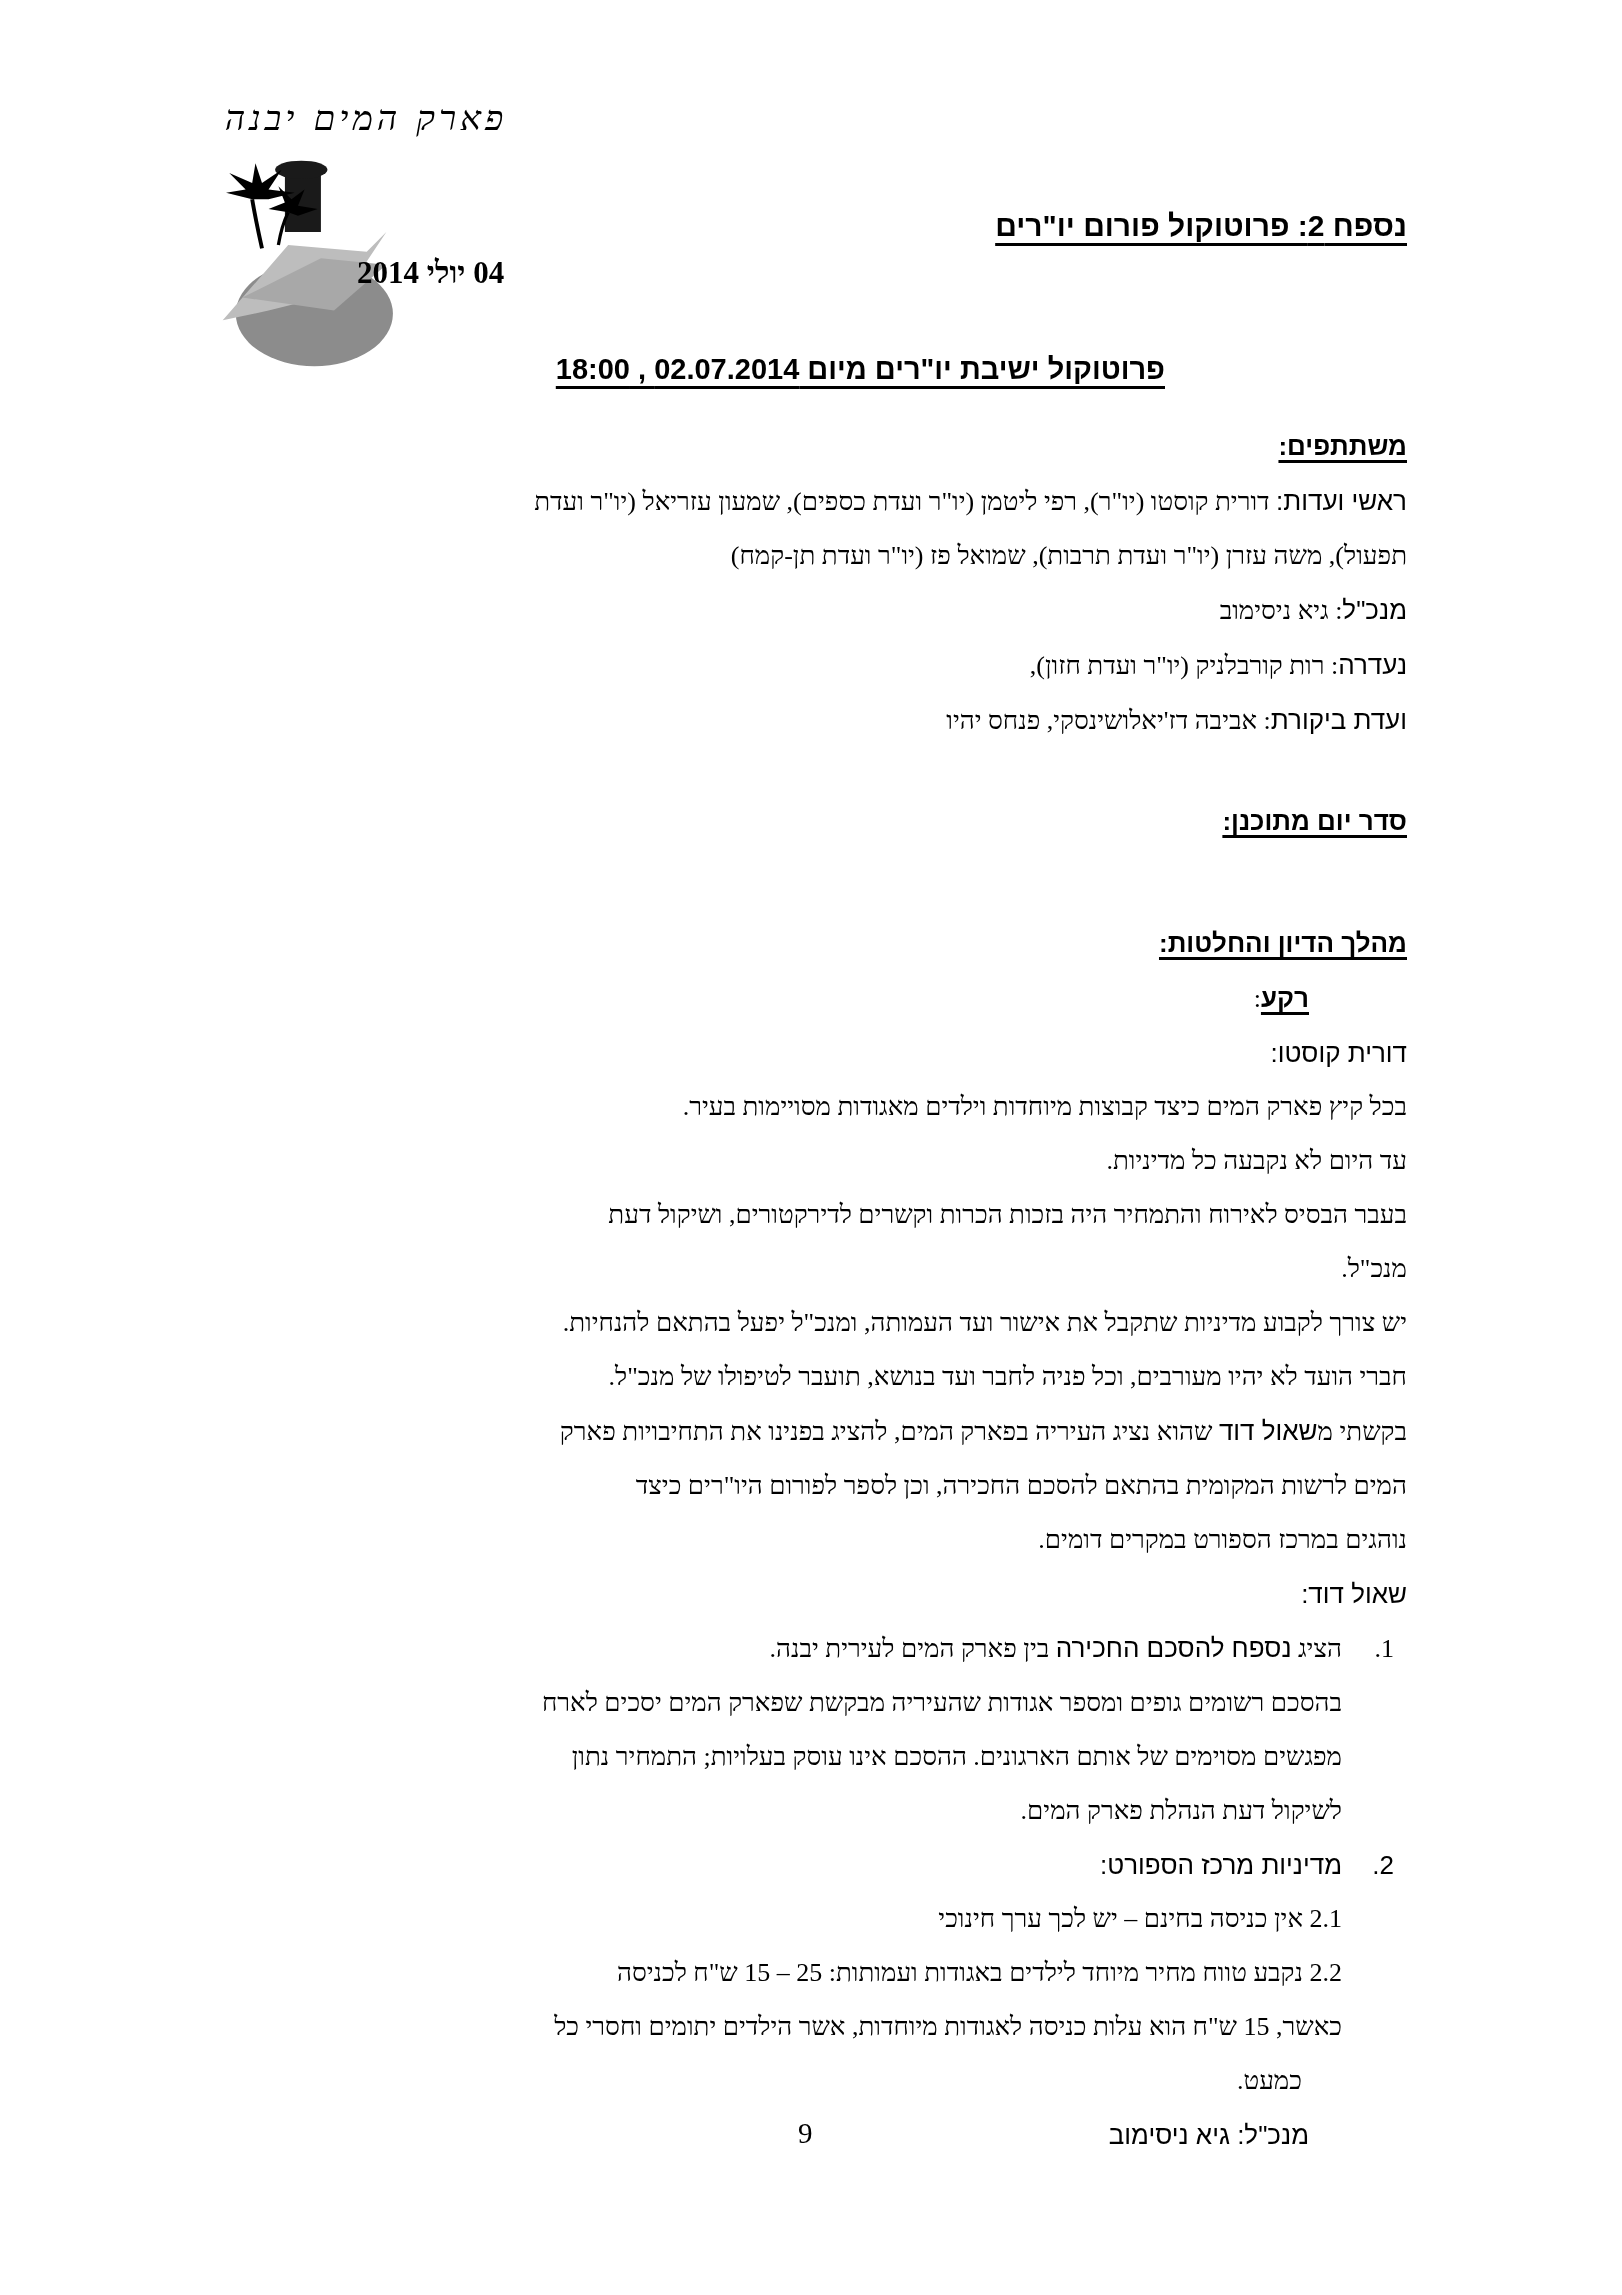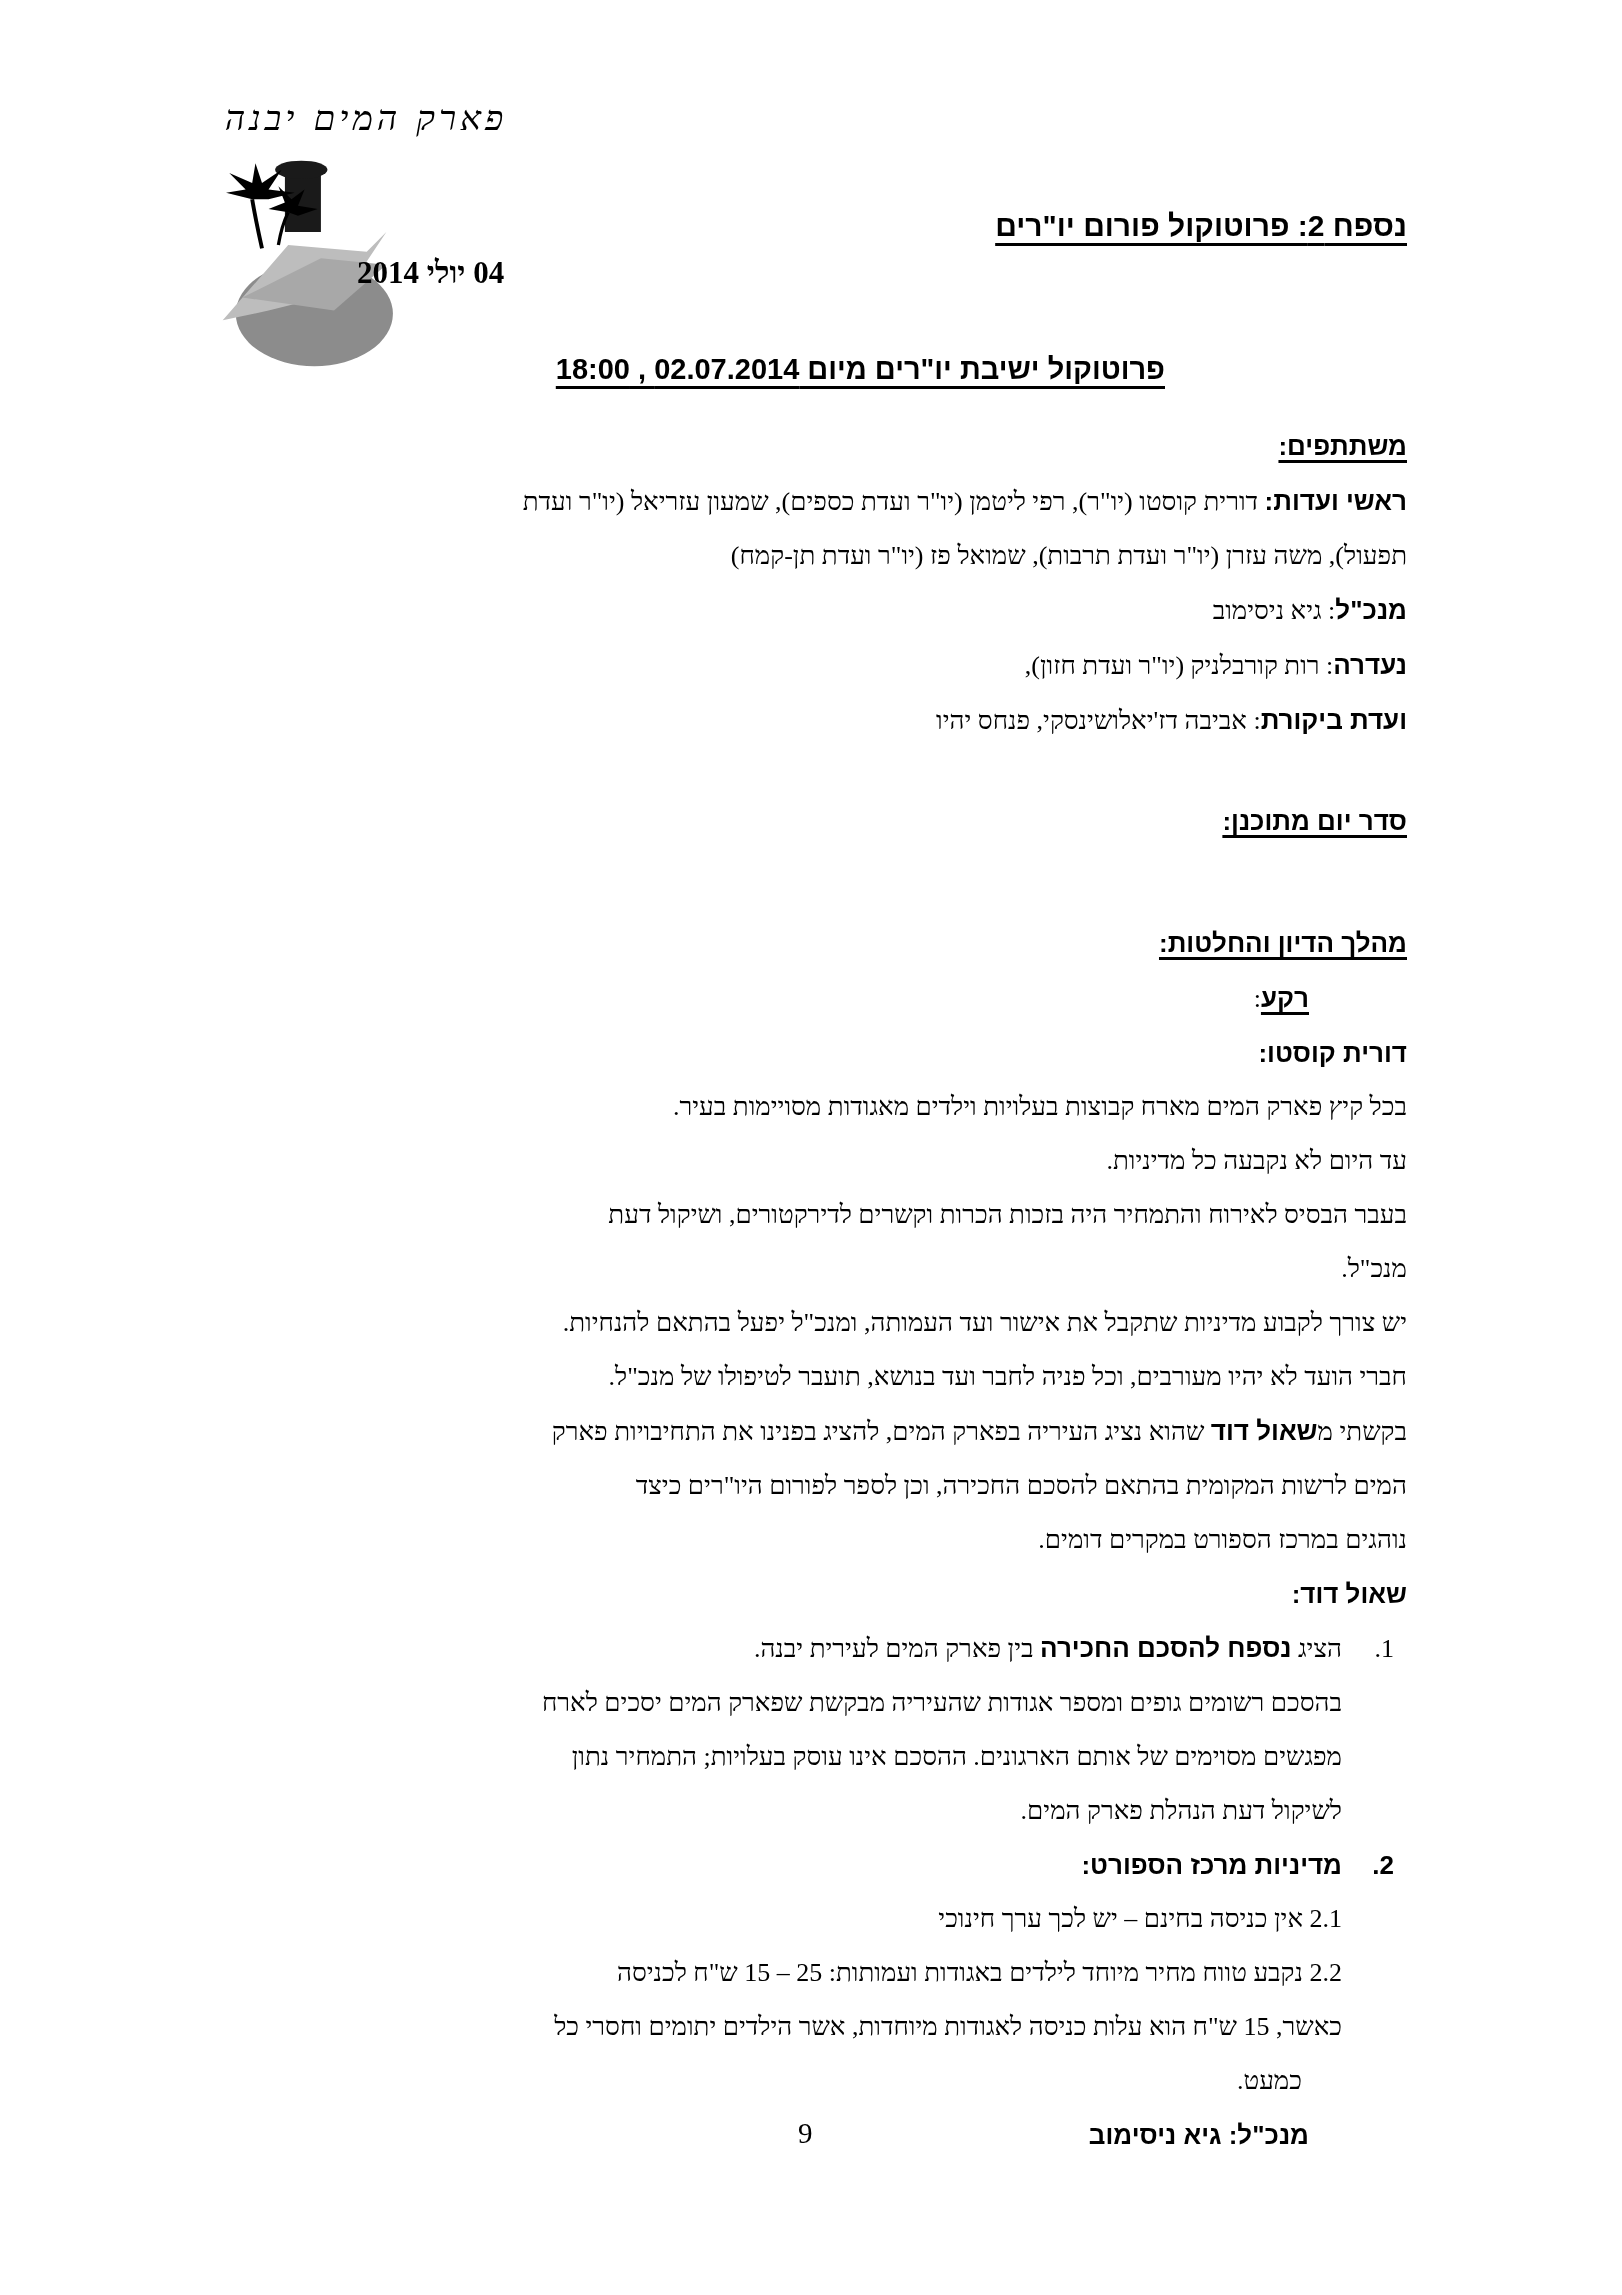--- a/index.html
+++ b/index.html
@@ -11,21 +11,21 @@
            font-style: italic; font-size: 35px; letter-spacing: 3.9px; direction: rtl; text-align: center; }
   .logo { left: 216px; top: 160px; width: 236px; height: 216px; }
   .date { left: 357px; top: 255px; font-family: "Liberation Serif", serif; font-size: 31px; direction: rtl; font-weight: bold; }
   .h1 { right: 216px; top: 209px; font-family: "Liberation Sans", sans-serif; font-weight: bold;
         font-size: 30px; text-decoration: underline; text-decoration-thickness: 3.3px; text-underline-offset: 6.5px; }
   .h2 { right: 458px; top: 353px; font-family: "Liberation Sans", sans-serif; font-weight: bold;
         font-size: 29px; text-decoration: underline; text-decoration-thickness: 3.3px; text-underline-offset: 6.5px; }
   .body { right: 216px; width: 1178px; font-family: "Liberation Serif", serif; font-size: 26px; line-height: 54px; }
   .sec { font-family: "Liberation Sans", sans-serif; font-weight: bold; font-size: 26px;
          text-decoration: underline; text-decoration-thickness: 2.6px; text-underline-offset: 5.2px; }
-  .b { font-family: "Liberation Sans", sans-serif; font-weight: bold; }
+  .b { font-family: "Liberation Sans", sans-serif; font-weight: normal; }
   .line { display: block; }
   .just { text-align: justify; text-align-last: right; }
   .num { display: inline-block; width: 52px; }
   .page-num { left: 798px; top: 2117px; font-family: "Liberation Serif", serif; font-size: 29px; }
 </style>
 </head>
 <body>
 
 <div class="abs brand">פארק המים יבנה</div>
 
@@ -59,21 +59,21 @@
 </div>
 
 <div class="abs body rtl" style="top:794px;">
   <span class="line"><span class="sec">סדר יום מתוכנן:</span></span>
 </div>
 
 <div class="abs body rtl" style="top:916px;">
   <span class="line"><span class="sec">מהלך הדיון והחלטות:</span></span>
   <span class="line" style="padding-right:98px;text-align:right;"><span class="sec">רקע</span><span>:</span></span>
   <span class="line b">דורית קוסטו:</span>
-  <span class="line">בכל קיץ פארק המים מארח קבוצות בעלויות וילדים מאגודות מסויימות בעיר.</span>
+  <span class="line">בכל קיץ פארק המים כיצד קבוצות מיוחדות וילדים מאגודות מסויימות בעיר.</span>
   <span class="line">עד היום לא נקבעה כל מדיניות.</span>
   <span class="line just">בעבר הבסיס לאירוח והתמחיר היה בזכות הכרות וקשרים לדירקטורים, ושיקול דעת</span>
   <span class="line">מנכ"ל.</span>
   <span class="line">יש צורך לקבוע מדיניות שתקבל את אישור ועד העמותה, ומנכ"ל יפעל בהתאם להנחיות.</span>
   <span class="line">חברי הועד לא יהיו מעורבים, וכל פניה לחבר ועד בנושא, תועבר לטיפולו של מנכ"ל.</span>
   <span class="line just"><span>בקשתי מ</span><span class="b">שאול דוד</span><span> שהוא נציג העיריה בפארק המים, להציג בפנינו את התחיבויות פארק</span></span>
   <span class="line just">המים לרשות המקומית בהתאם להסכם החכירה, וכן לספר לפורום היו"רים כיצד</span>
   <span class="line">נוהגים במרכז הספורט במקרים דומים.</span>
   <span class="line b">שאול דוד:</span>
 

